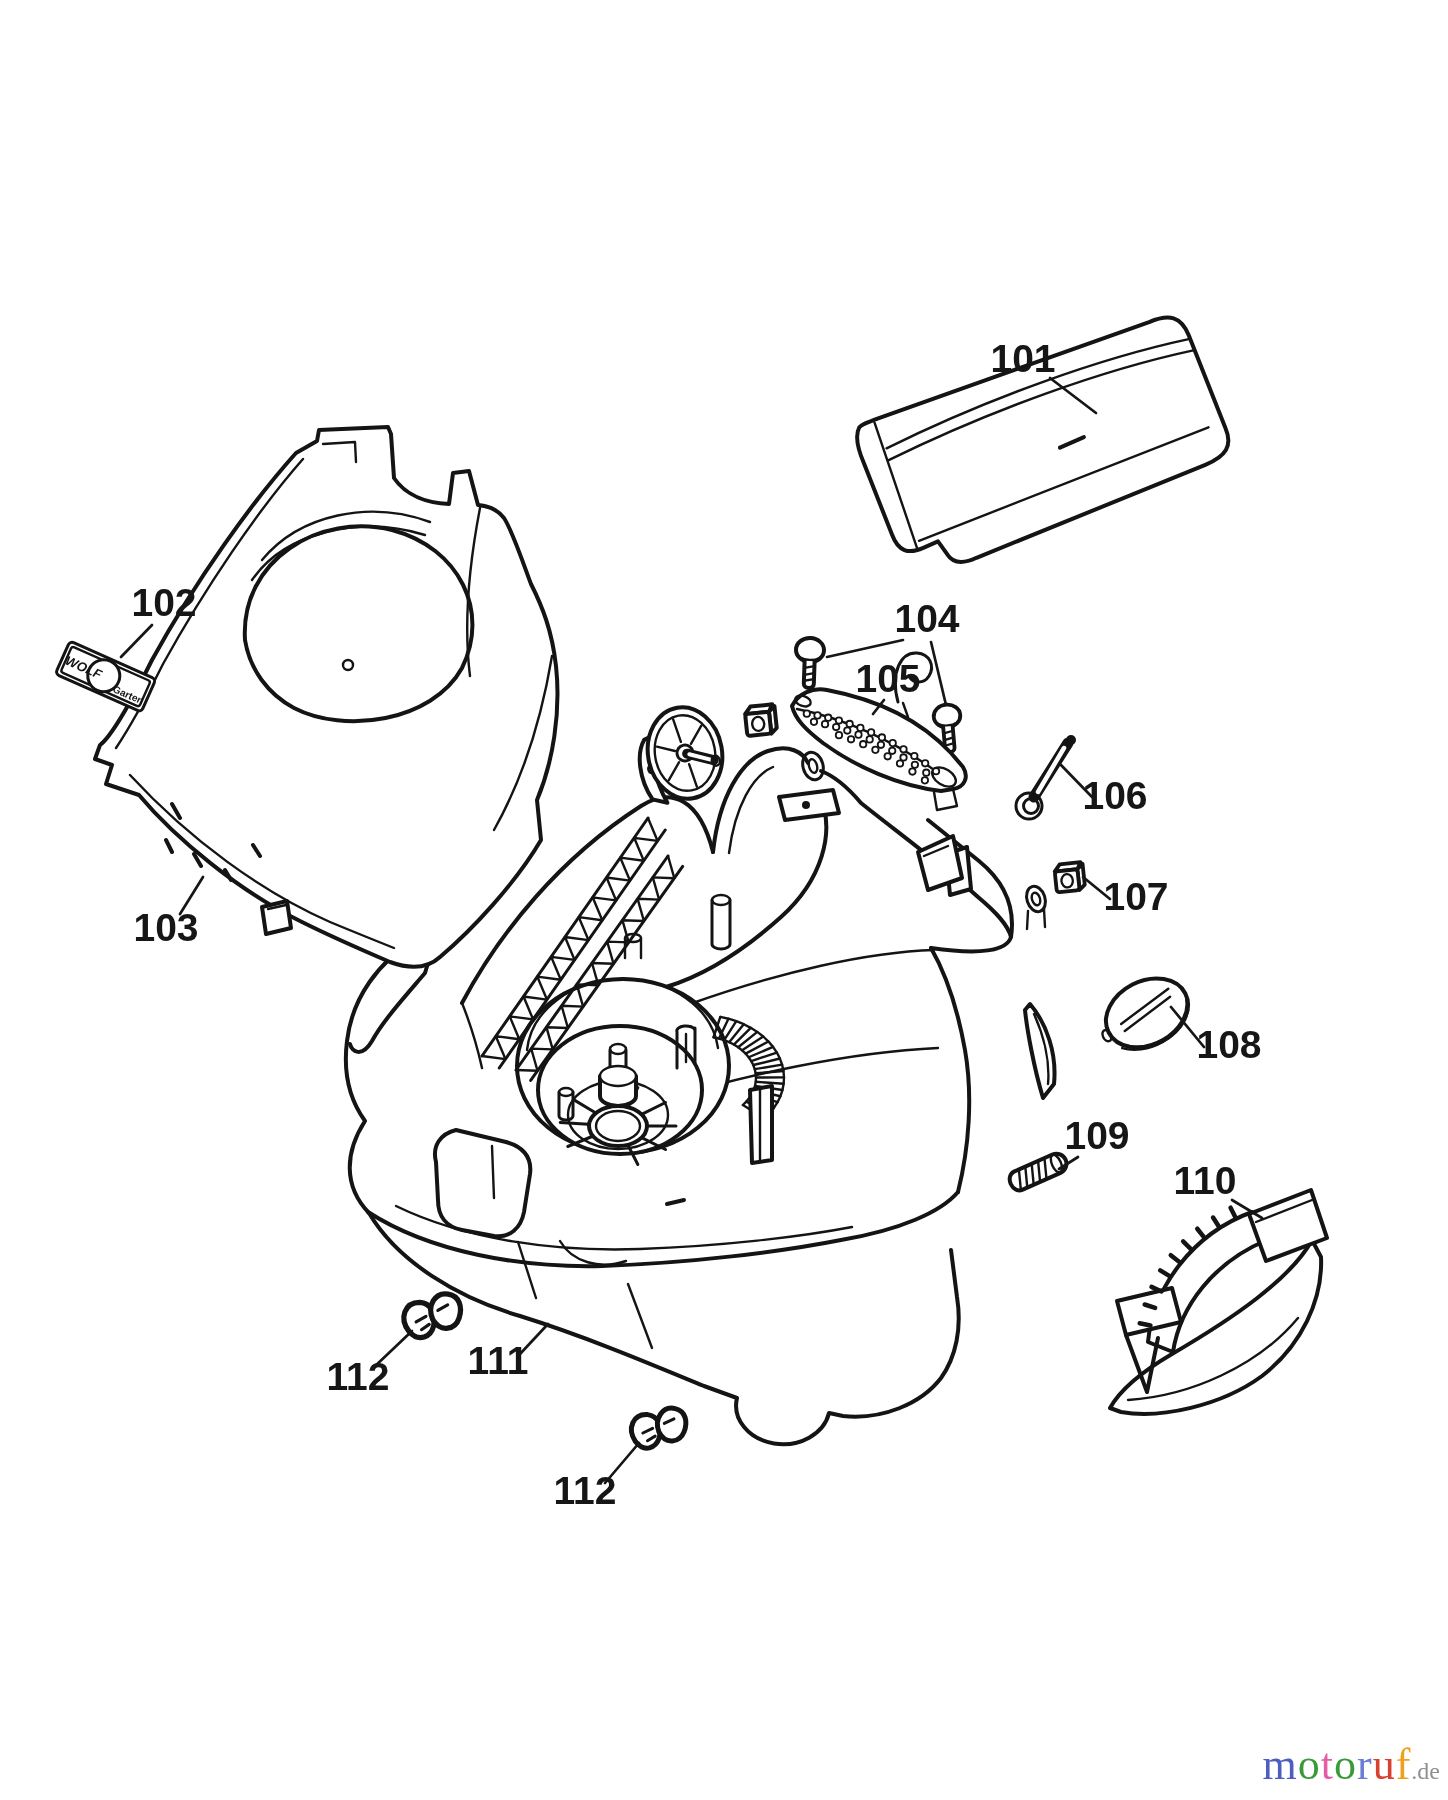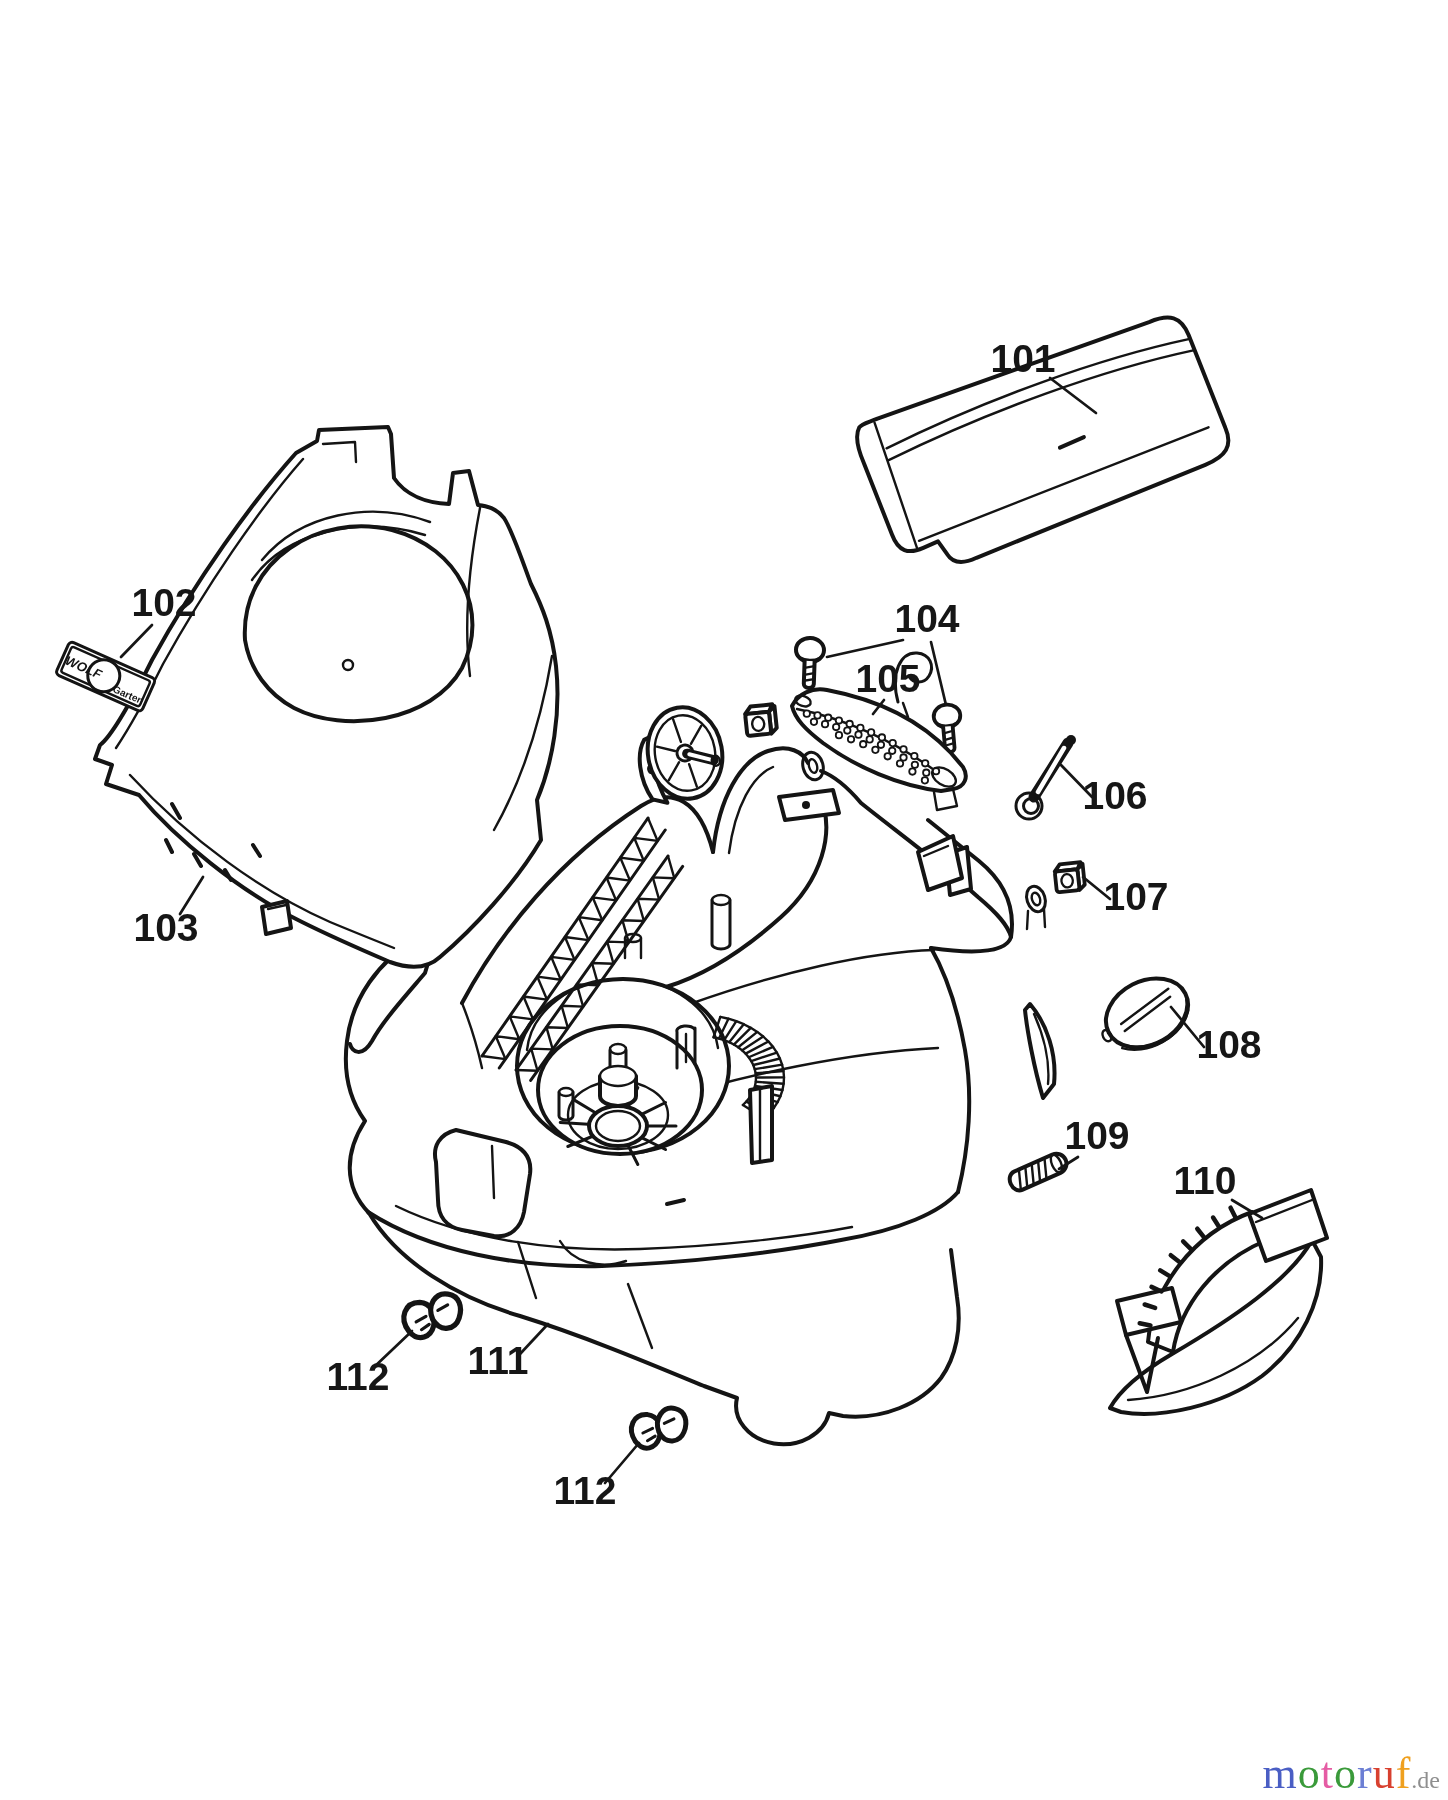--- a/index.html
+++ b/index.html
@@ -7,21 +7,21 @@
          font-family:"Liberation Sans",sans-serif;}
   svg{position:absolute;left:0;top:0;}
   .ln{fill:none;stroke:#141414;stroke-width:4;stroke-linecap:round;stroke-linejoin:round;}
   .thin{stroke-width:2.4;}
   .mid{stroke-width:3;}
   .wfill{fill:#ffffff;}
   .dot{fill:#141414;stroke:none;}
   .callout{font-family:"Liberation Sans",sans-serif;font-weight:bold;font-size:39px;fill:#161616;}
   .leader{stroke:#161616;stroke-width:2.7;fill:none;stroke-linecap:round;}
   .badge-txt{font-family:"Liberation Sans",sans-serif;font-weight:bold;fill:#141414;}
-  .logo{position:absolute;right:8px;bottom:4px;font-family:"Liberation Serif",serif;
+  .logo{position:absolute;right:8px;bottom:13px;font-family:"Liberation Serif",serif;
         font-size:44px;line-height:1;letter-spacing:1px;}
   .logo span{display:inline;}
   .logo .suffix{font-size:24px;letter-spacing:0;}
 </style>
 </head>
 <body>
 
 <div class="stage">
 <svg width="1448" height="1800" viewBox="0 0 1448 1800">
 

